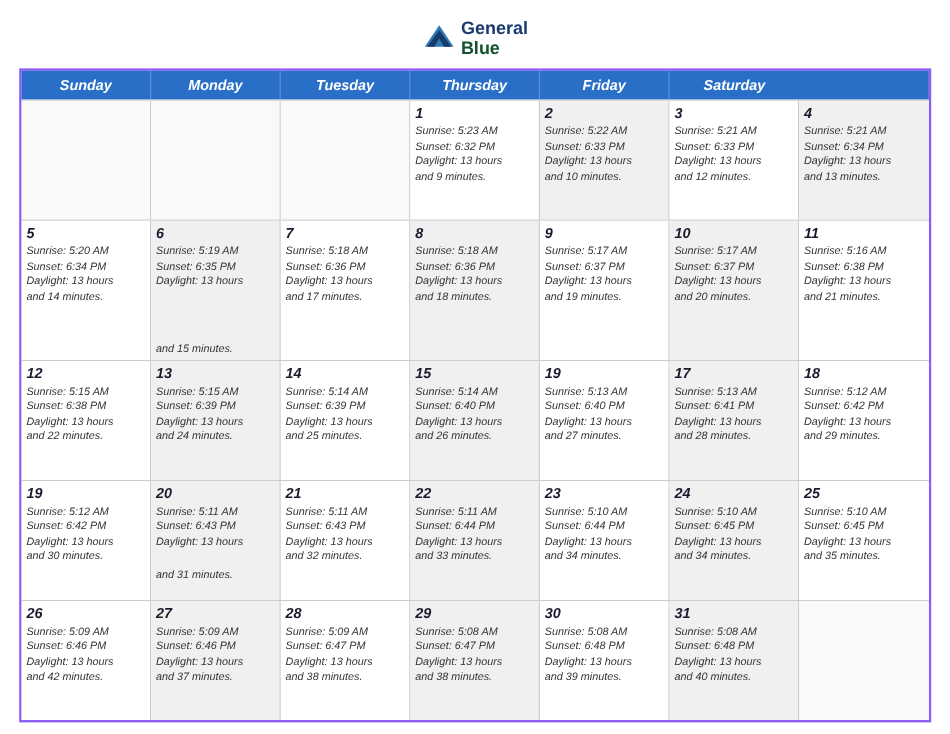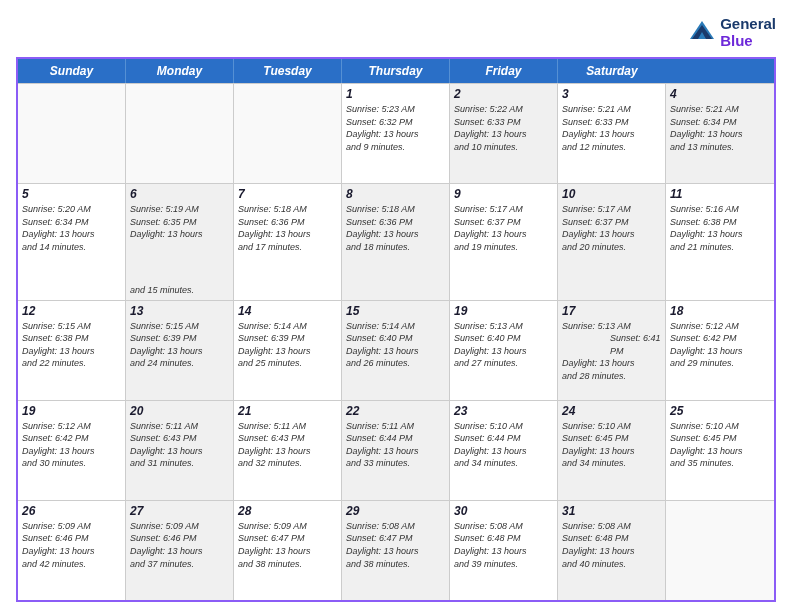--- a/index.html
+++ b/index.html
@@ -12,21 +12,21 @@
     }
     .page {
       width: 792px;
       height: 612px;
       padding: 16px 16px 10px 16px;
       display: flex;
       flex-direction: column;
     }
     .header {
       display: flex;
-      justify-content: flex-end;
+      justify-content: center;
       align-items: flex-start;
       margin-bottom: 8px;
     }
     .logo {
       display: flex;
       align-items: center;
       gap: 4px;
     }
     .logo-icon {
       width: 28px;
@@ -105,21 +105,21 @@
 
 <div class="page">
   <div class="header">
     <div class="logo">
       <svg class="logo-icon" viewBox="0 0 28 28">
         <polygon points="14,2 26,20 2,20" fill="#2a7ab8"></polygon>
         <polygon points="14,6 24,20 18,20 14,13 10,20 4,20" fill="#1a3a6b"></polygon>
       </svg>
       <div>
         <div style="font-size:15px;font-weight:bold;color:#1a3a6b;line-height:1.1;">General</div>
-        <div style="font-size:15px;font-weight:bold;color:#6d28d9;line-height:1.1;">Blue</div>
+        <div style="font-size:15px;font-weight:bold;color:#14532d;line-height:1.1;">Blue</div>
       </div>
     </div>
     <div class="title-block">
       <div class="main-title"></div>
       <div class="subtitle"></div>
     </div>
   </div>
 
   <div class="calendar">
     <div class="cal-header">
@@ -280,21 +280,21 @@
               <span style="display:block;">Sunrise: 5:13 AM</span>
               <span style="display:block;">Sunset: 6:40 PM</span>
               <span style="display:block;">Daylight: 13 hours</span>
               <span style="display:block;">and 27 minutes.</span>
             </div>
           </div>
           <div class="cal-cell shaded">
             <div class="day-num">17</div>
             <div class="day-info">
               <span style="display:block;">Sunrise: 5:13 AM</span>
-              <span style="display:block;margin-left:48px;">Sunset: 6:41 PM</span>
+              <span style="display:block;">Sunset: 6:41 PM</span>
               <span style="display:block;">Daylight: 13 hours</span>
               <span style="display:block;">and 28 minutes.</span>
             </div>
           </div>
           <div class="cal-cell">
             <div class="day-num">18</div>
             <div class="day-info">
               <span style="display:block;">Sunrise: 5:12 AM</span>
               <span style="display:block;">Sunset: 6:42 PM</span>
               <span style="display:block;">Daylight: 13 hours</span>
@@ -311,21 +311,21 @@
               <span style="display:block;">Daylight: 13 hours</span>
               <span style="display:block;">and 30 minutes.</span>
             </div>
           </div>
           <div class="cal-cell shaded">
             <div class="day-num">20</div>
             <div class="day-info">
               <span style="display:block;">Sunrise: 5:11 AM</span>
               <span style="display:block;">Sunset: 6:43 PM</span>
               <span style="display:block;">Daylight: 13 hours</span>
-              <span style="display:block;">and 31 minutes.</span>
+              <span style="display:block;margin-top:16px;">and 31 minutes.</span>
             </div>
           </div>
           <div class="cal-cell">
             <div class="day-num">21</div>
             <div class="day-info">
               <span style="display:block;">Sunrise: 5:11 AM</span>
               <span style="display:block;">Sunset: 6:43 PM</span>
               <span style="display:block;">Daylight: 13 hours</span>
               <span style="display:block;">and 32 minutes.</span>
             </div>

